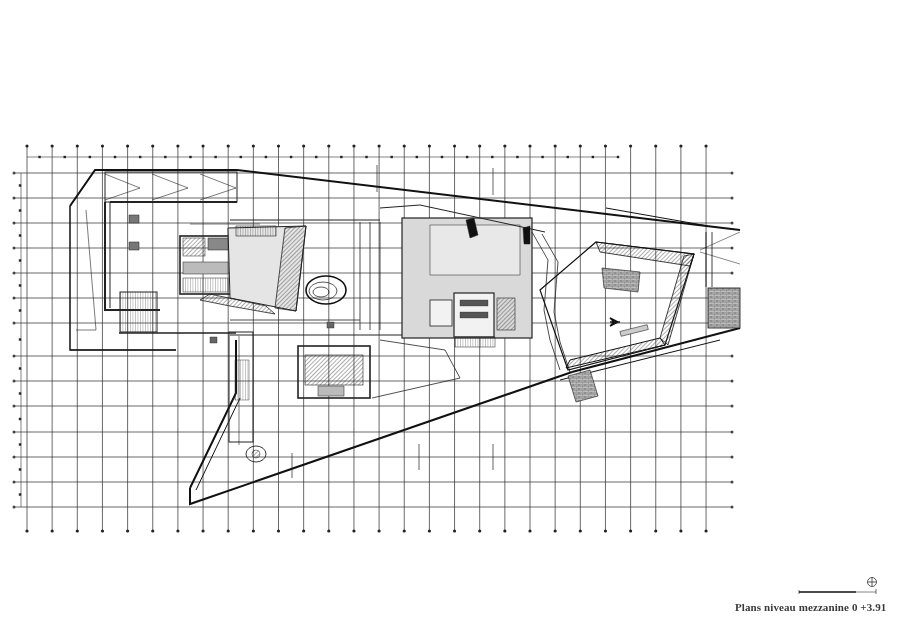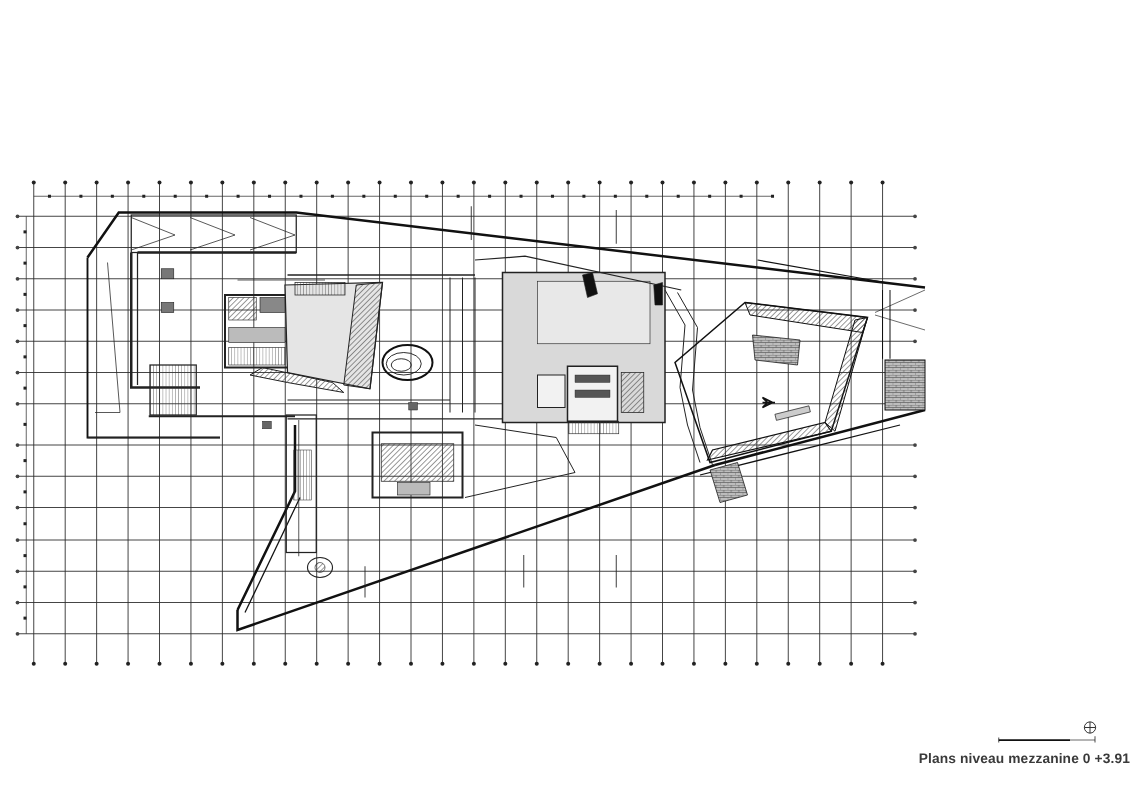--- a/index.html
+++ b/index.html
@@ -1,18 +1,18 @@
 <!DOCTYPE html>
 <html><head>
 <meta charset="utf-8">
 <style>
   html, body { margin: 0; padding: 0; background: #ffffff; }
   body { width: 909px; height: 640px; position: relative; overflow: hidden; font-family: "Liberation Sans", sans-serif; }
   #plan { position: absolute; left: 0; top: 0; width: 909px; height: 640px; }
-  .title-block { position: absolute; left: 735px; top: 601px; font-family: Liberation Sans, sans-serif; font-size: 11px; font-weight: bold; color: #3a3a3a; white-space: nowrap; letter-spacing: 0.1px; }
+  .title-block { position: absolute; left: 735px; top: 601px; font-family: Liberation Serif, serif; font-size: 11px; font-weight: bold; color: #3a3a3a; white-space: nowrap; letter-spacing: 0.1px; }
 </style>
 </head>
 <body>
 
 <svg id="plan" viewBox="0 0 909 640" xmlns="http://www.w3.org/2000/svg">
   <defs>
     <pattern id="hatch" width="3" height="3" patternUnits="userSpaceOnUse" patternTransform="rotate(45)">
       <line x1="0" y1="0" x2="0" y2="3" stroke="#333" stroke-width="0.8"></line>
     </pattern>
     <pattern id="vhatch" width="2.5" height="4" patternUnits="userSpaceOnUse">

